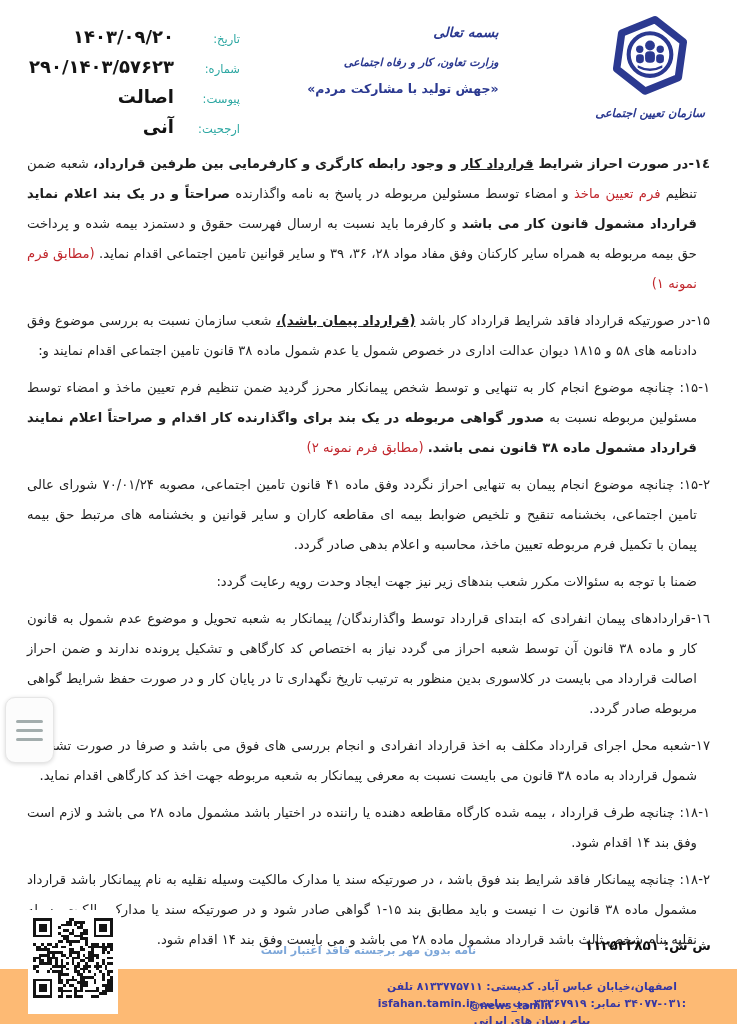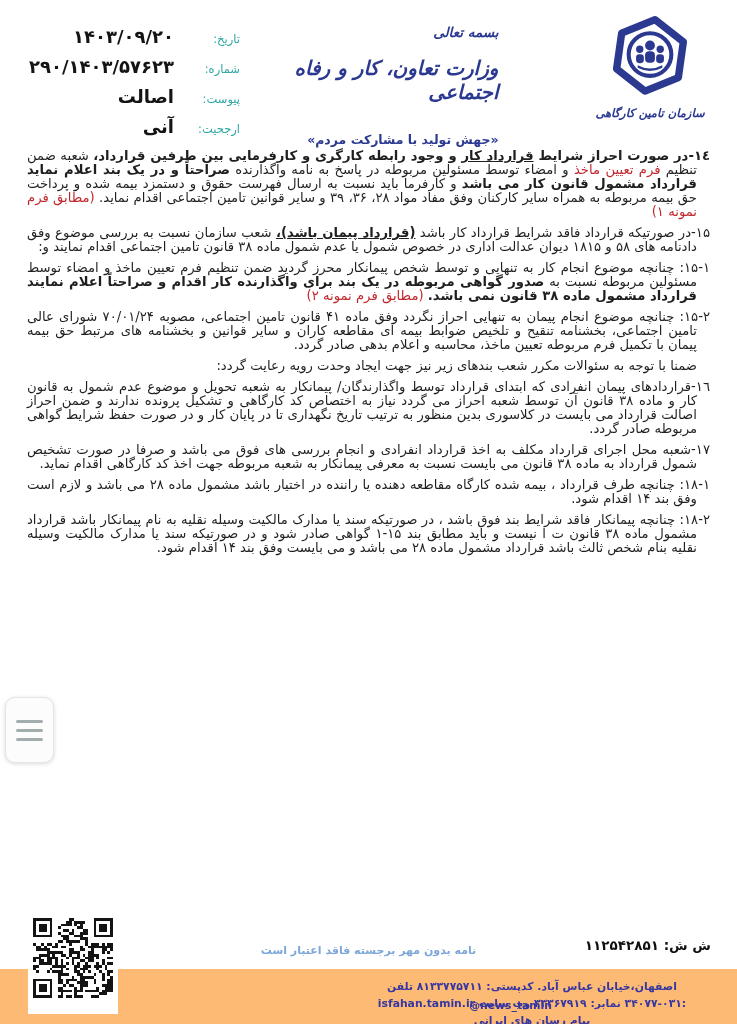--- a/index.html
+++ b/index.html
@@ -16,31 +16,31 @@
   
   .meta { position: absolute; top: 26px; left: 26px; width: 214px; }
   .mrow { display: flex; align-items: baseline; margin-bottom: 9px; }
   .mlabel { width: 56px; flex: 0 0 56px; color: #2EA8A3; font-size: 11.5px; }
   .mvalue { color: #141414; font-weight: bold; font-size: 18px; margin-right: 10px; white-space: nowrap; }
 
   
   .center-head { position: absolute; top: 24px; left: 50%; transform: translateX(-50%);
                  width: 260px; text-align: right; color: #2B3990; }
   .basmala  { font-size: 13.5px; font-weight: bold; font-style: italic; margin-bottom: 16px; }
-  .ministry { font-size: 20px; font-weight: bold; font-style: italic; margin-bottom: 28px; }
+  .ministry { font-size: 11px; font-weight: bold; font-style: italic; margin-bottom: 12px; }
   .slogan   { font-size: 12.5px; font-weight: bold; }
 
   
   .logo-block { position: absolute; top: 14px; right: 22px; width: 130px; text-align: center; }
   .org-name { color: #2B3990; font-size: 11.5px; font-weight: bold; font-style: italic; margin-top: 2px; }
   .office   { color: #1E3D95; font-size: 12px; font-weight: bold; margin-top: 10px; }
 
   
   .body-text { position: absolute; top: 149px; right: 27px; left: 27px;
-               font-size: 13.2px; line-height: 14px; color: #1f1f1f;
+               font-size: 13.2px; line-height: 30px; color: #1f1f1f;
                text-align: justify; }
   .body-text p { margin: 0 0 7px; padding-right: 13px; text-indent: -13px; }
   .body-text p.cont { text-indent: 0; }
   .body-text .b  { font-weight: bold; }
   .body-text .bu { font-weight: bold; text-decoration: underline; }
   .body-text .u  { text-decoration: underline; }
   .body-text .r  { color: #C1272D; }
 
   
   .float-menu { position: absolute; left: 5px; top: 697px; width: 49px; height: 66px;
@@ -103,21 +103,21 @@
       <g fill="#2B3990">
         <circle cx="50" cy="38" r="6"></circle>
         <rect x="44" y="45" width="12" height="14" rx="5"></rect>
         <circle cx="37.5" cy="42.5" r="4.5"></circle>
         <rect x="33" y="48.5" width="9.5" height="11" rx="4"></rect>
         <circle cx="62.5" cy="42.5" r="4.5"></circle>
         <rect x="57.5" y="48.5" width="9.5" height="11" rx="4"></rect>
         <path d="M35 62 Q50 70 65 62 L65 65 Q50 73 35 65 Z"></path>
       </g>
     </svg>
-    <div class="org-name">سازمان تامین کارگاهی</div>
+    <div class="org-name">سازمان تعیین اجتماعی</div>
   </div>
 
   <div class="body-text">
       <p class=""><span class="b">١٤-در صورت احراز شرایط </span><span class="bu">قرارداد کار</span><span class="b"> و وجود رابطه کارگری و کارفرمایی بین طرفین قرارداد،</span><span> شعبه ضمن تنظیم </span><span class="r">فرم تعیین ماخذ</span><span> و امضاء توسط مسئولین مربوطه در پاسخ به نامه واگذارنده </span><span class="b">صراحتاً و در یک بند اعلام نماید قرارداد مشمول قانون کار می باشد</span><span> و کارفرما باید نسبت به ارسال فهرست حقوق و دستمزد بیمه شده و پرداخت حق بیمه مربوطه به همراه سایر کارکنان وفق مفاد مواد ۲۸، ۳۶، ۳۹ و سایر قوانین تامین اجتماعی اقدام نماید. </span><span class="r">(مطابق فرم نمونه ۱)</span></p>
       <p class=""><span>۱۵-در صورتیکه قرارداد فاقد شرایط قرارداد کار باشد </span><span class="bu">(قرارداد پیمان باشد)،</span><span> شعب سازمان نسبت به بررسی موضوع وفق دادنامه های ۵۸ و ۱۸۱۵ دیوان عدالت اداری در خصوص شمول یا عدم شمول ماده ۳۸ قانون تامین اجتماعی اقدام نمایند و:</span></p>
       <p class=""><span>۱۵-۱: چنانچه موضوع انجام کار به تنهایی و توسط شخص پیمانکار محرز گردید ضمن تنظیم فرم تعیین ماخذ و امضاء توسط مسئولین مربوطه نسبت به </span><span class="b">صدور گواهی مربوطه در یک بند برای واگذارنده کار اقدام و صراحتاً اعلام نمایند قرارداد مشمول ماده ۳۸ قانون نمی باشد.</span><span> </span><span class="r">(مطابق فرم نمونه ۲)</span></p>
       <p class=""><span>۱۵-۲: چنانچه موضوع انجام پیمان به تنهایی احراز نگردد وفق ماده ۴۱ قانون تامین اجتماعی، مصوبه ۷۰/۰۱/۲۴ شورای عالی تامین اجتماعی، بخشنامه تنقیح و تلخیص ضوابط بیمه ای مقاطعه کاران و سایر قوانین و بخشنامه های مرتبط حق بیمه پیمان با تکمیل فرم مربوطه تعیین ماخذ، محاسبه و اعلام بدهی صادر گردد.</span></p>
       <p class="cont"><span>ضمنا با توجه به سئوالات مکرر شعب بندهای زیر نیز جهت ایجاد وحدت رویه رعایت گردد:</span></p>
       <p class=""><span>١٦-قراردادهای پیمان انفرادی که ابتدای قرارداد توسط واگذارندگان/ پیمانکار به شعبه تحویل و موضوع عدم شمول به قانون کار و ماده ۳۸ قانون آن توسط شعبه احراز می گردد نیاز به اختصاص کد کارگاهی و تشکیل پرونده ندارند و ضمن احراز اصالت قرارداد می بایست در کلاسوری بدین منظور به ترتیب تاریخ نگهداری تا در پایان کار و در صورت حفظ شرایط گواهی مربوطه صادر گردد.</span></p>
       <p class=""><span>۱۷-شعبه محل اجرای قرارداد مکلف به اخذ قرارداد انفرادی و انجام بررسی های فوق می باشد و صرفا در صورت تشخیص شمول قرارداد به ماده ۳۸ قانون می بایست نسبت به معرفی پیمانکار به شعبه مربوطه جهت اخذ کد کارگاهی اقدام نماید.</span></p>

